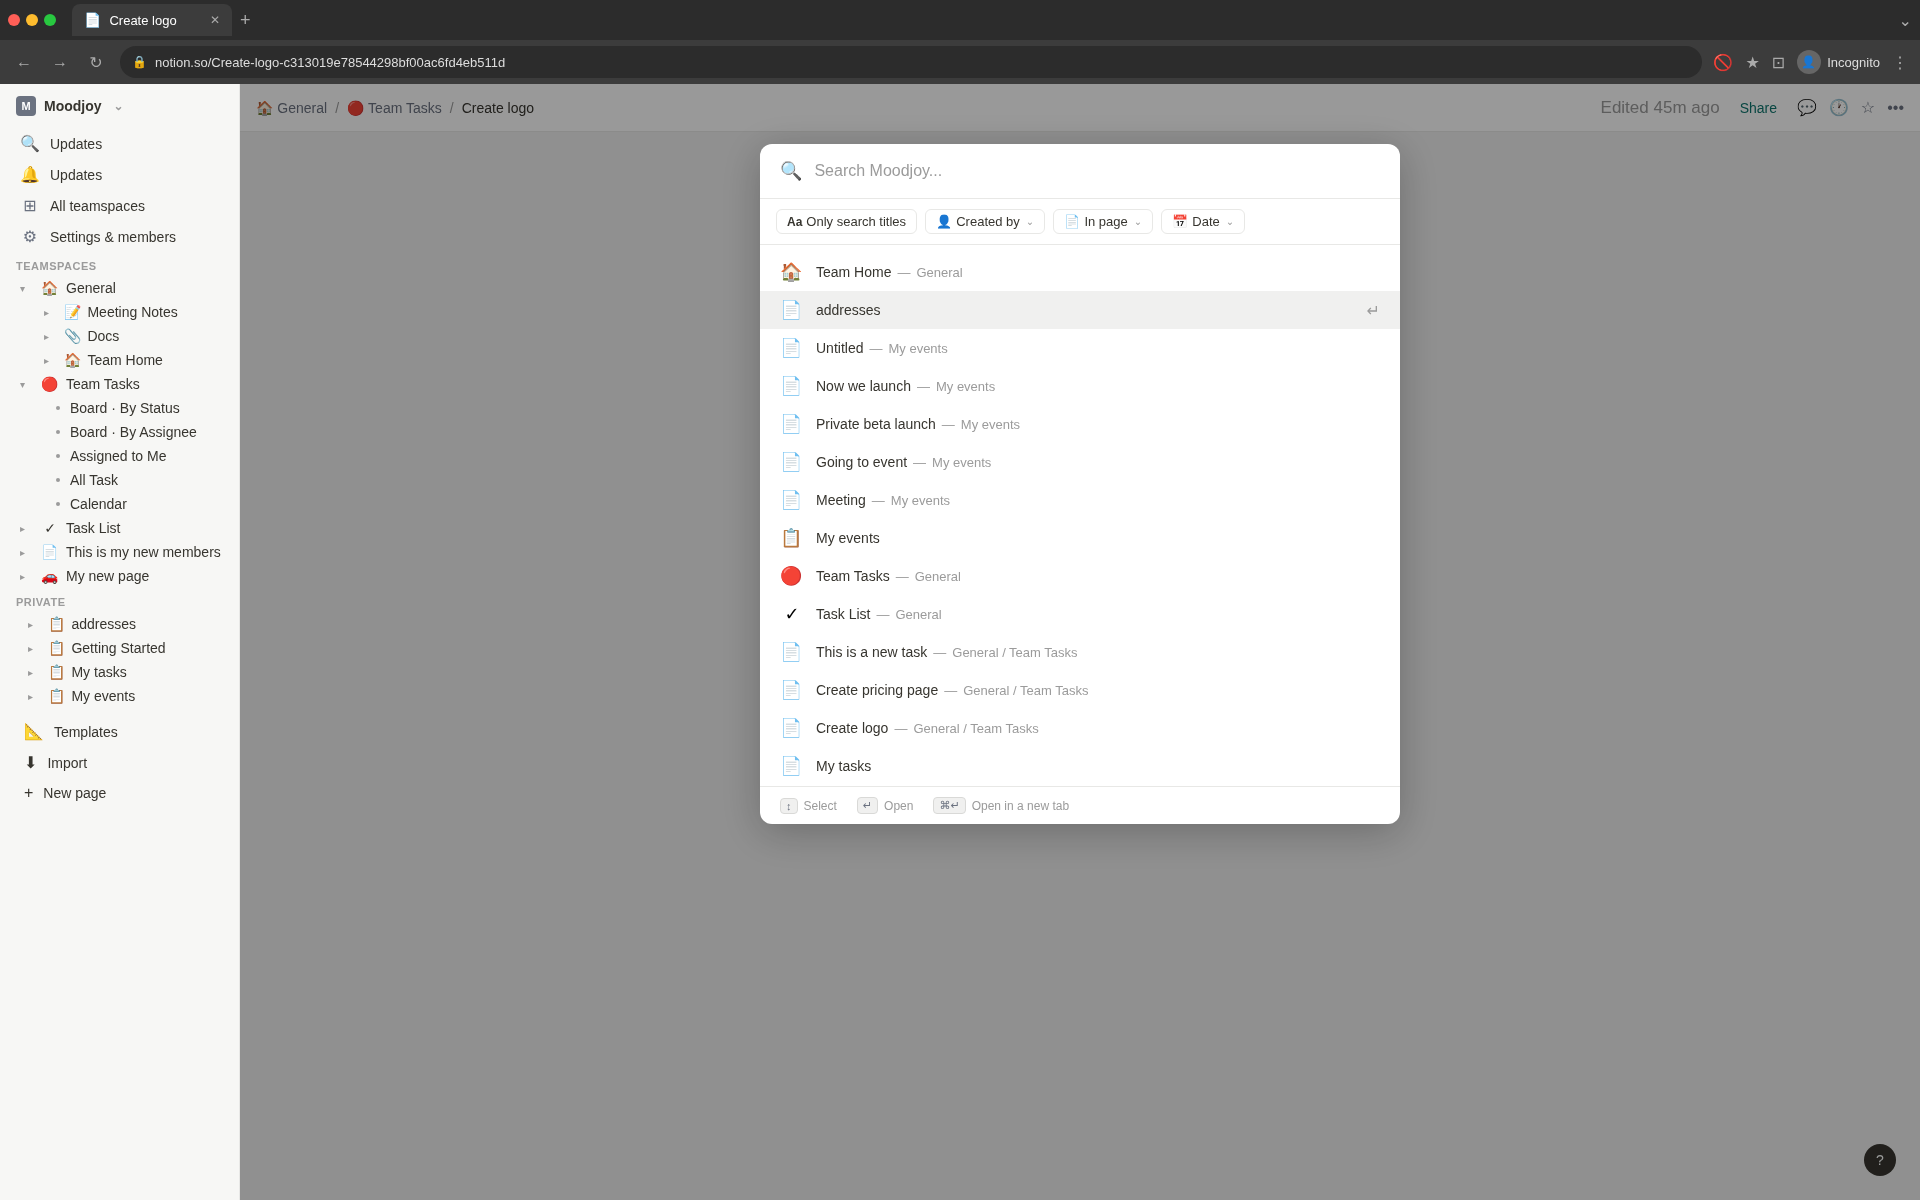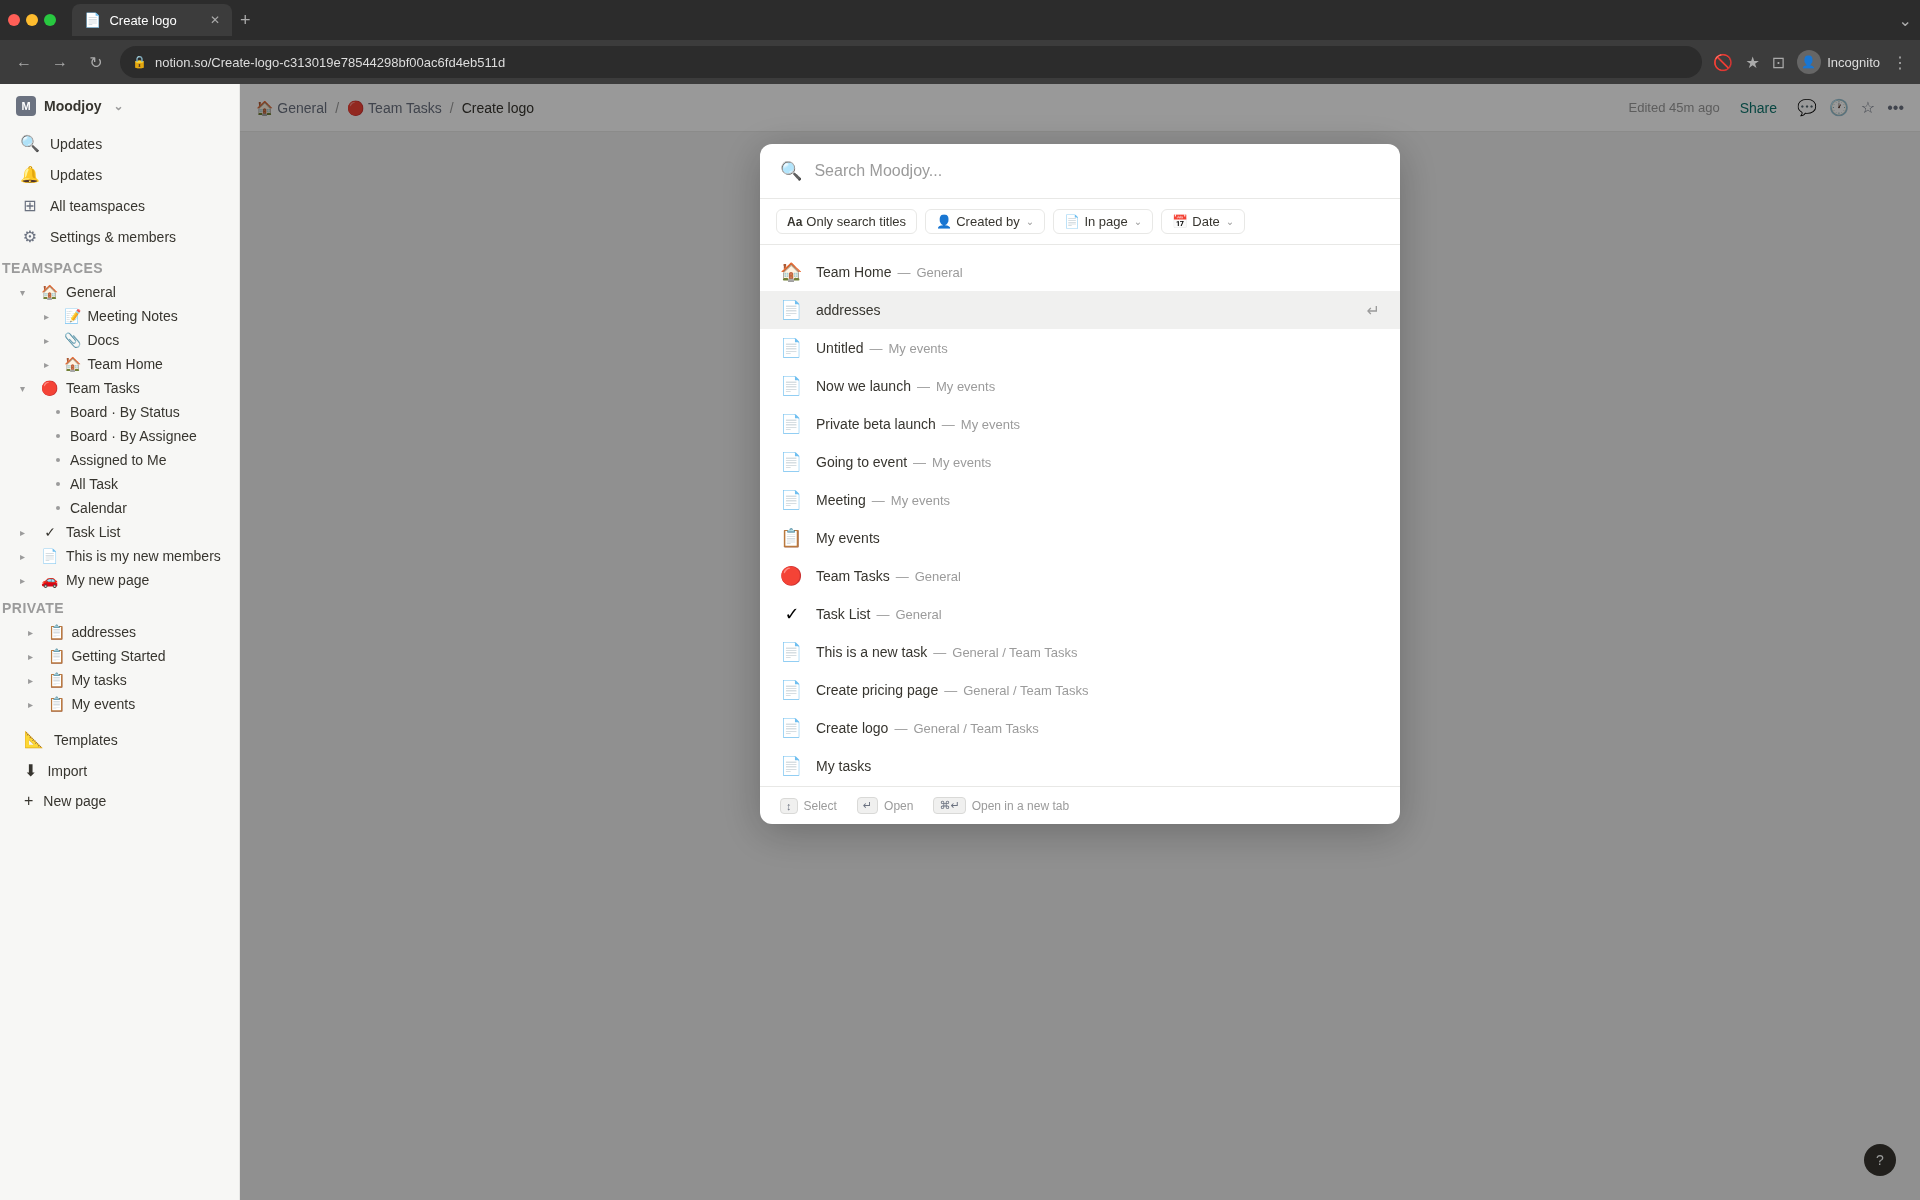--- a/index.html
+++ b/index.html
@@ -158,22 +158,22 @@
       gap: 10px;
       font-size: 14px;
       color: #37352f;
       cursor: pointer;
       border-radius: 4px;
       margin: 0 4px;
     }
     .sidebar-nav-icon { color: #6b7280; font-size: 16px; width: 20px; text-align: center; }
 
     .sidebar-section-label {
-      padding: 8px 2px 4px;
-      font-size: 14px;
+      padding: 8px 16px 4px;
+      font-size: 11px;
       font-weight: 600;
       color: #9b9b9b;
       text-transform: uppercase;
       letter-spacing: 0.5px;
     }
 
     .sidebar-tree-item {
       display: flex;
       align-items: center;
       padding: 4px 8px 4px 16px;
@@ -578,21 +578,21 @@
 
     <div class="page-header">
       <div class="breadcrumb">
         <span class="breadcrumb-item">🏠 General</span>
         <span class="breadcrumb-sep">/</span>
         <span class="breadcrumb-item">🔴 Team Tasks</span>
         <span class="breadcrumb-sep">/</span>
         <span class="breadcrumb-active">Create logo</span>
       </div>
       <div class="page-actions">
-        <span style="font-size:13px;color:#9b9b9b;">Edited 45m ago</span>
+        <span style="font-size:17px;color:#9b9b9b;">Edited 45m ago</span>
         <button class="share-btn">Share</button>
         <span style="cursor:pointer;font-size:16px;color:#6b7280;">💬</span>
         <span style="cursor:pointer;font-size:16px;color:#6b7280;">🕐</span>
         <span style="cursor:pointer;font-size:16px;color:#6b7280;">☆</span>
         <span style="cursor:pointer;font-size:16px;color:#6b7280;">•••</span>
       </div>
     </div>
 
     <div class="overlay">
       <div class="search-modal">

